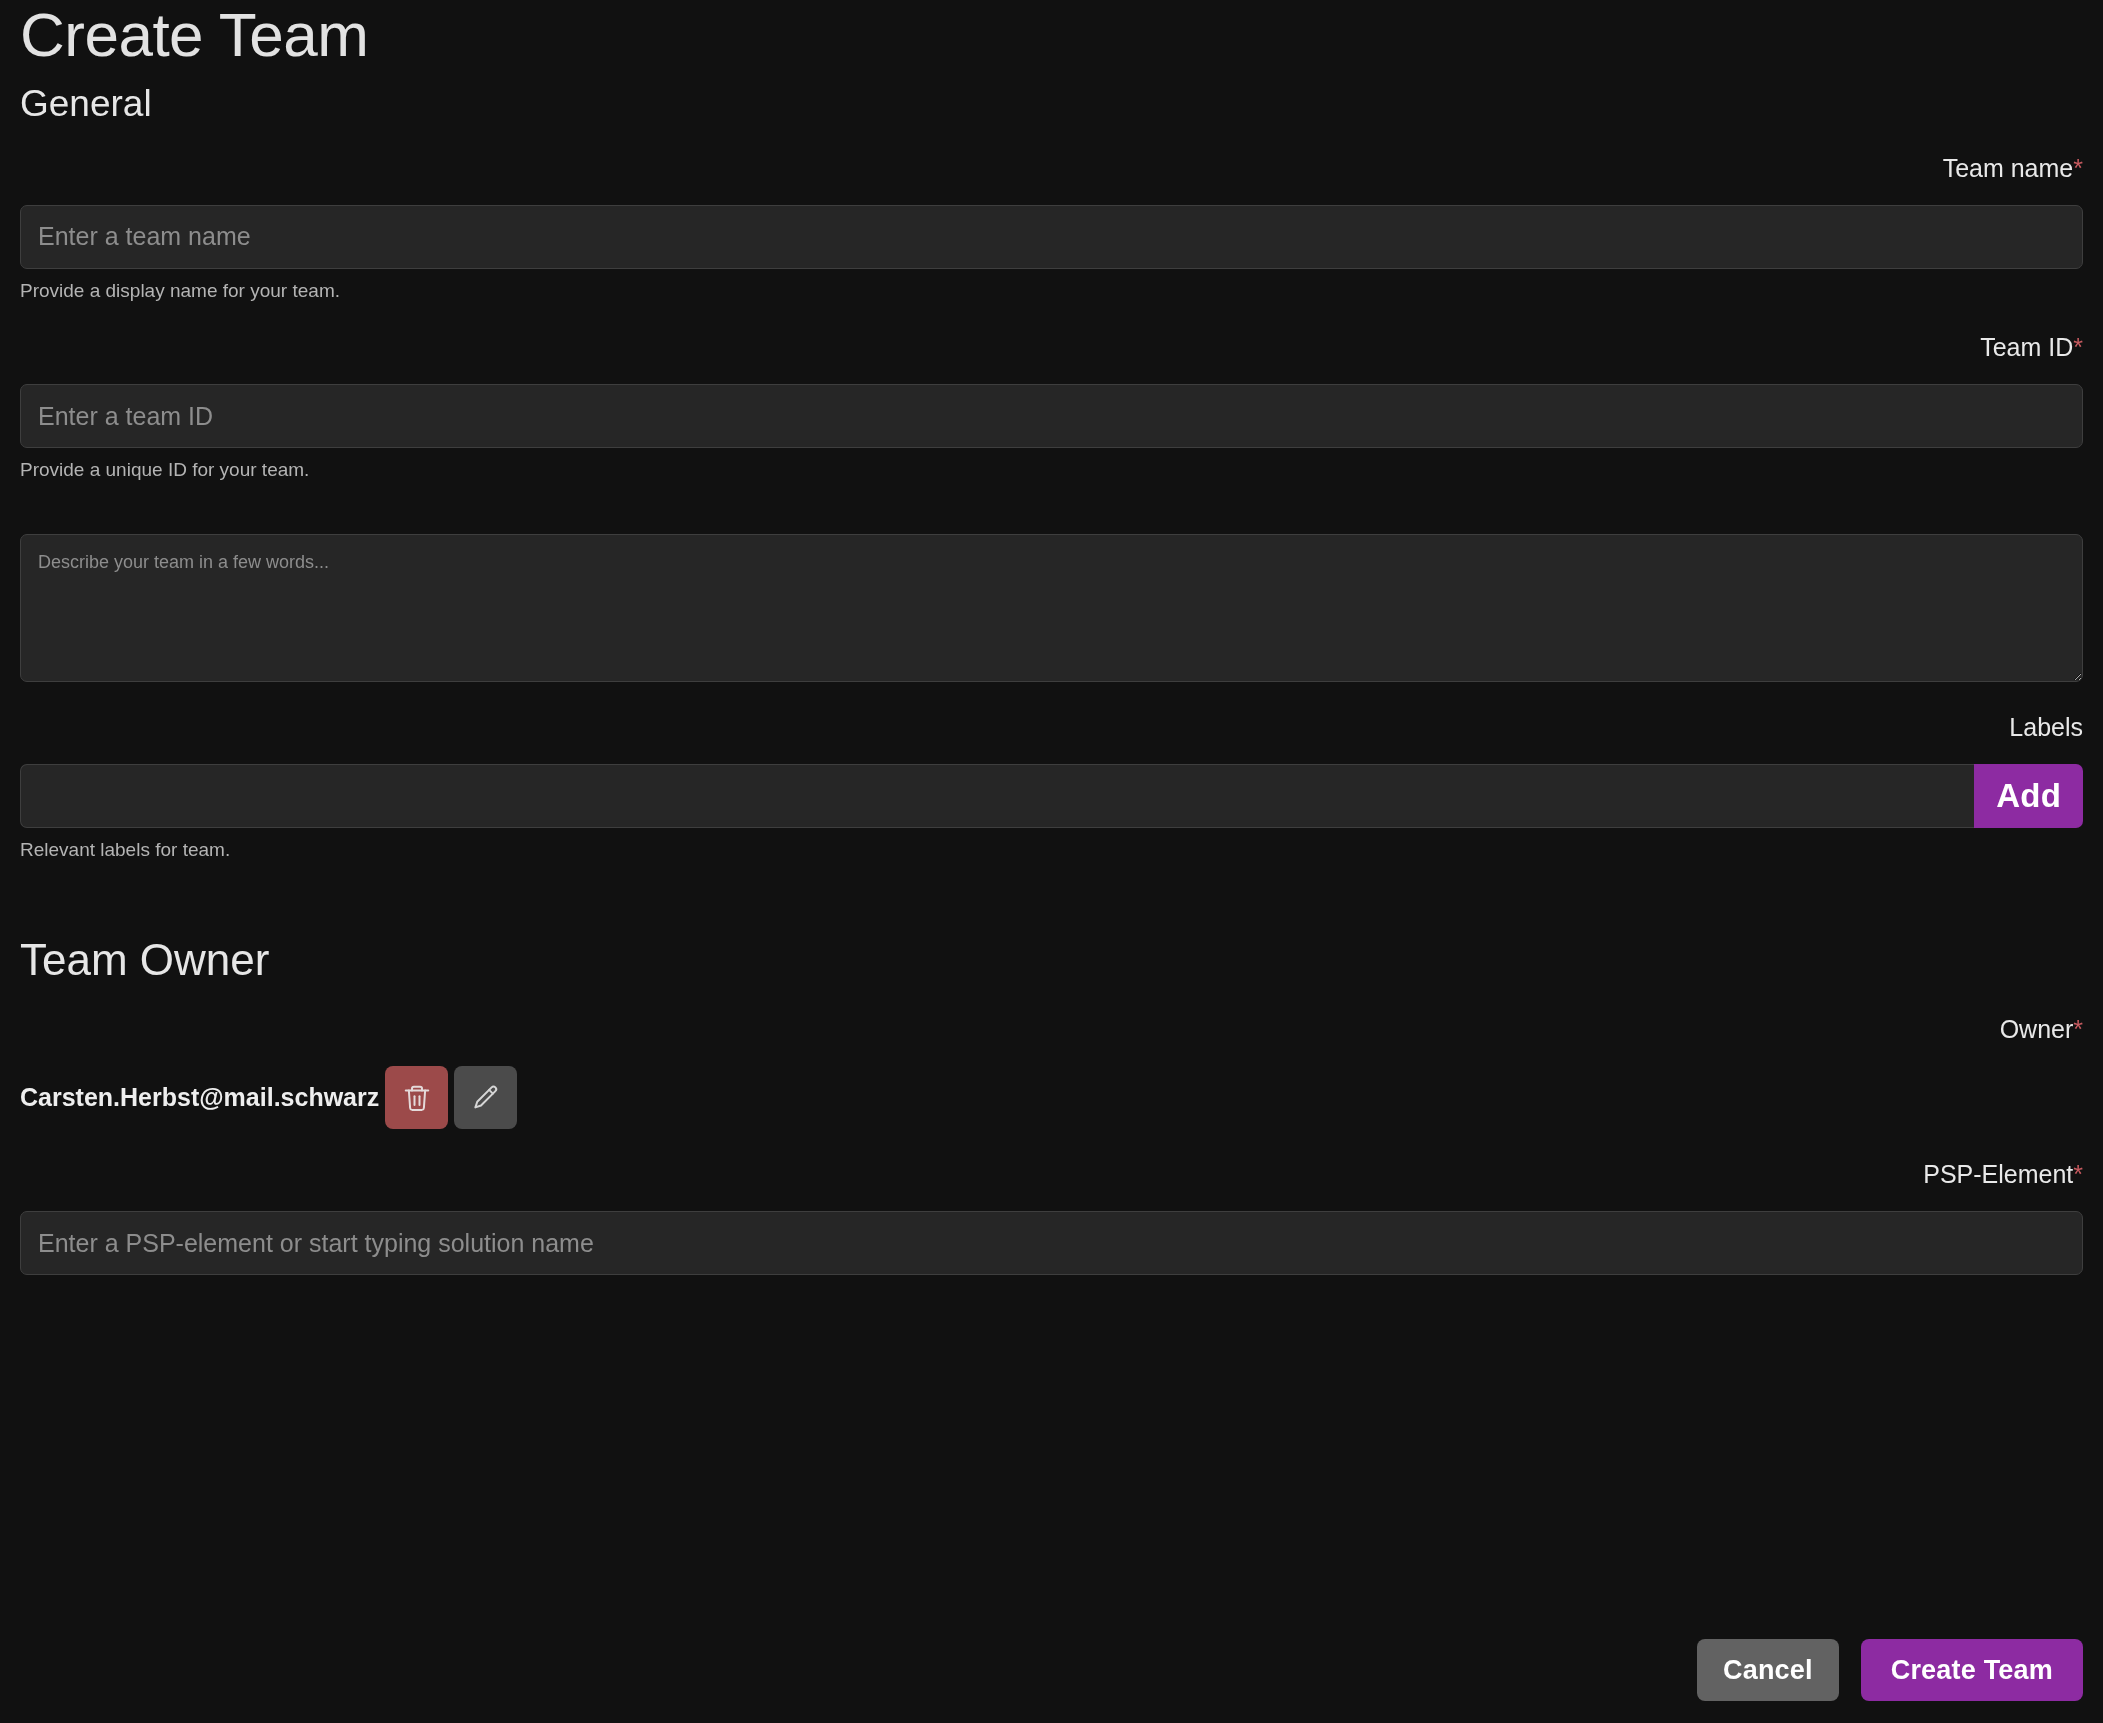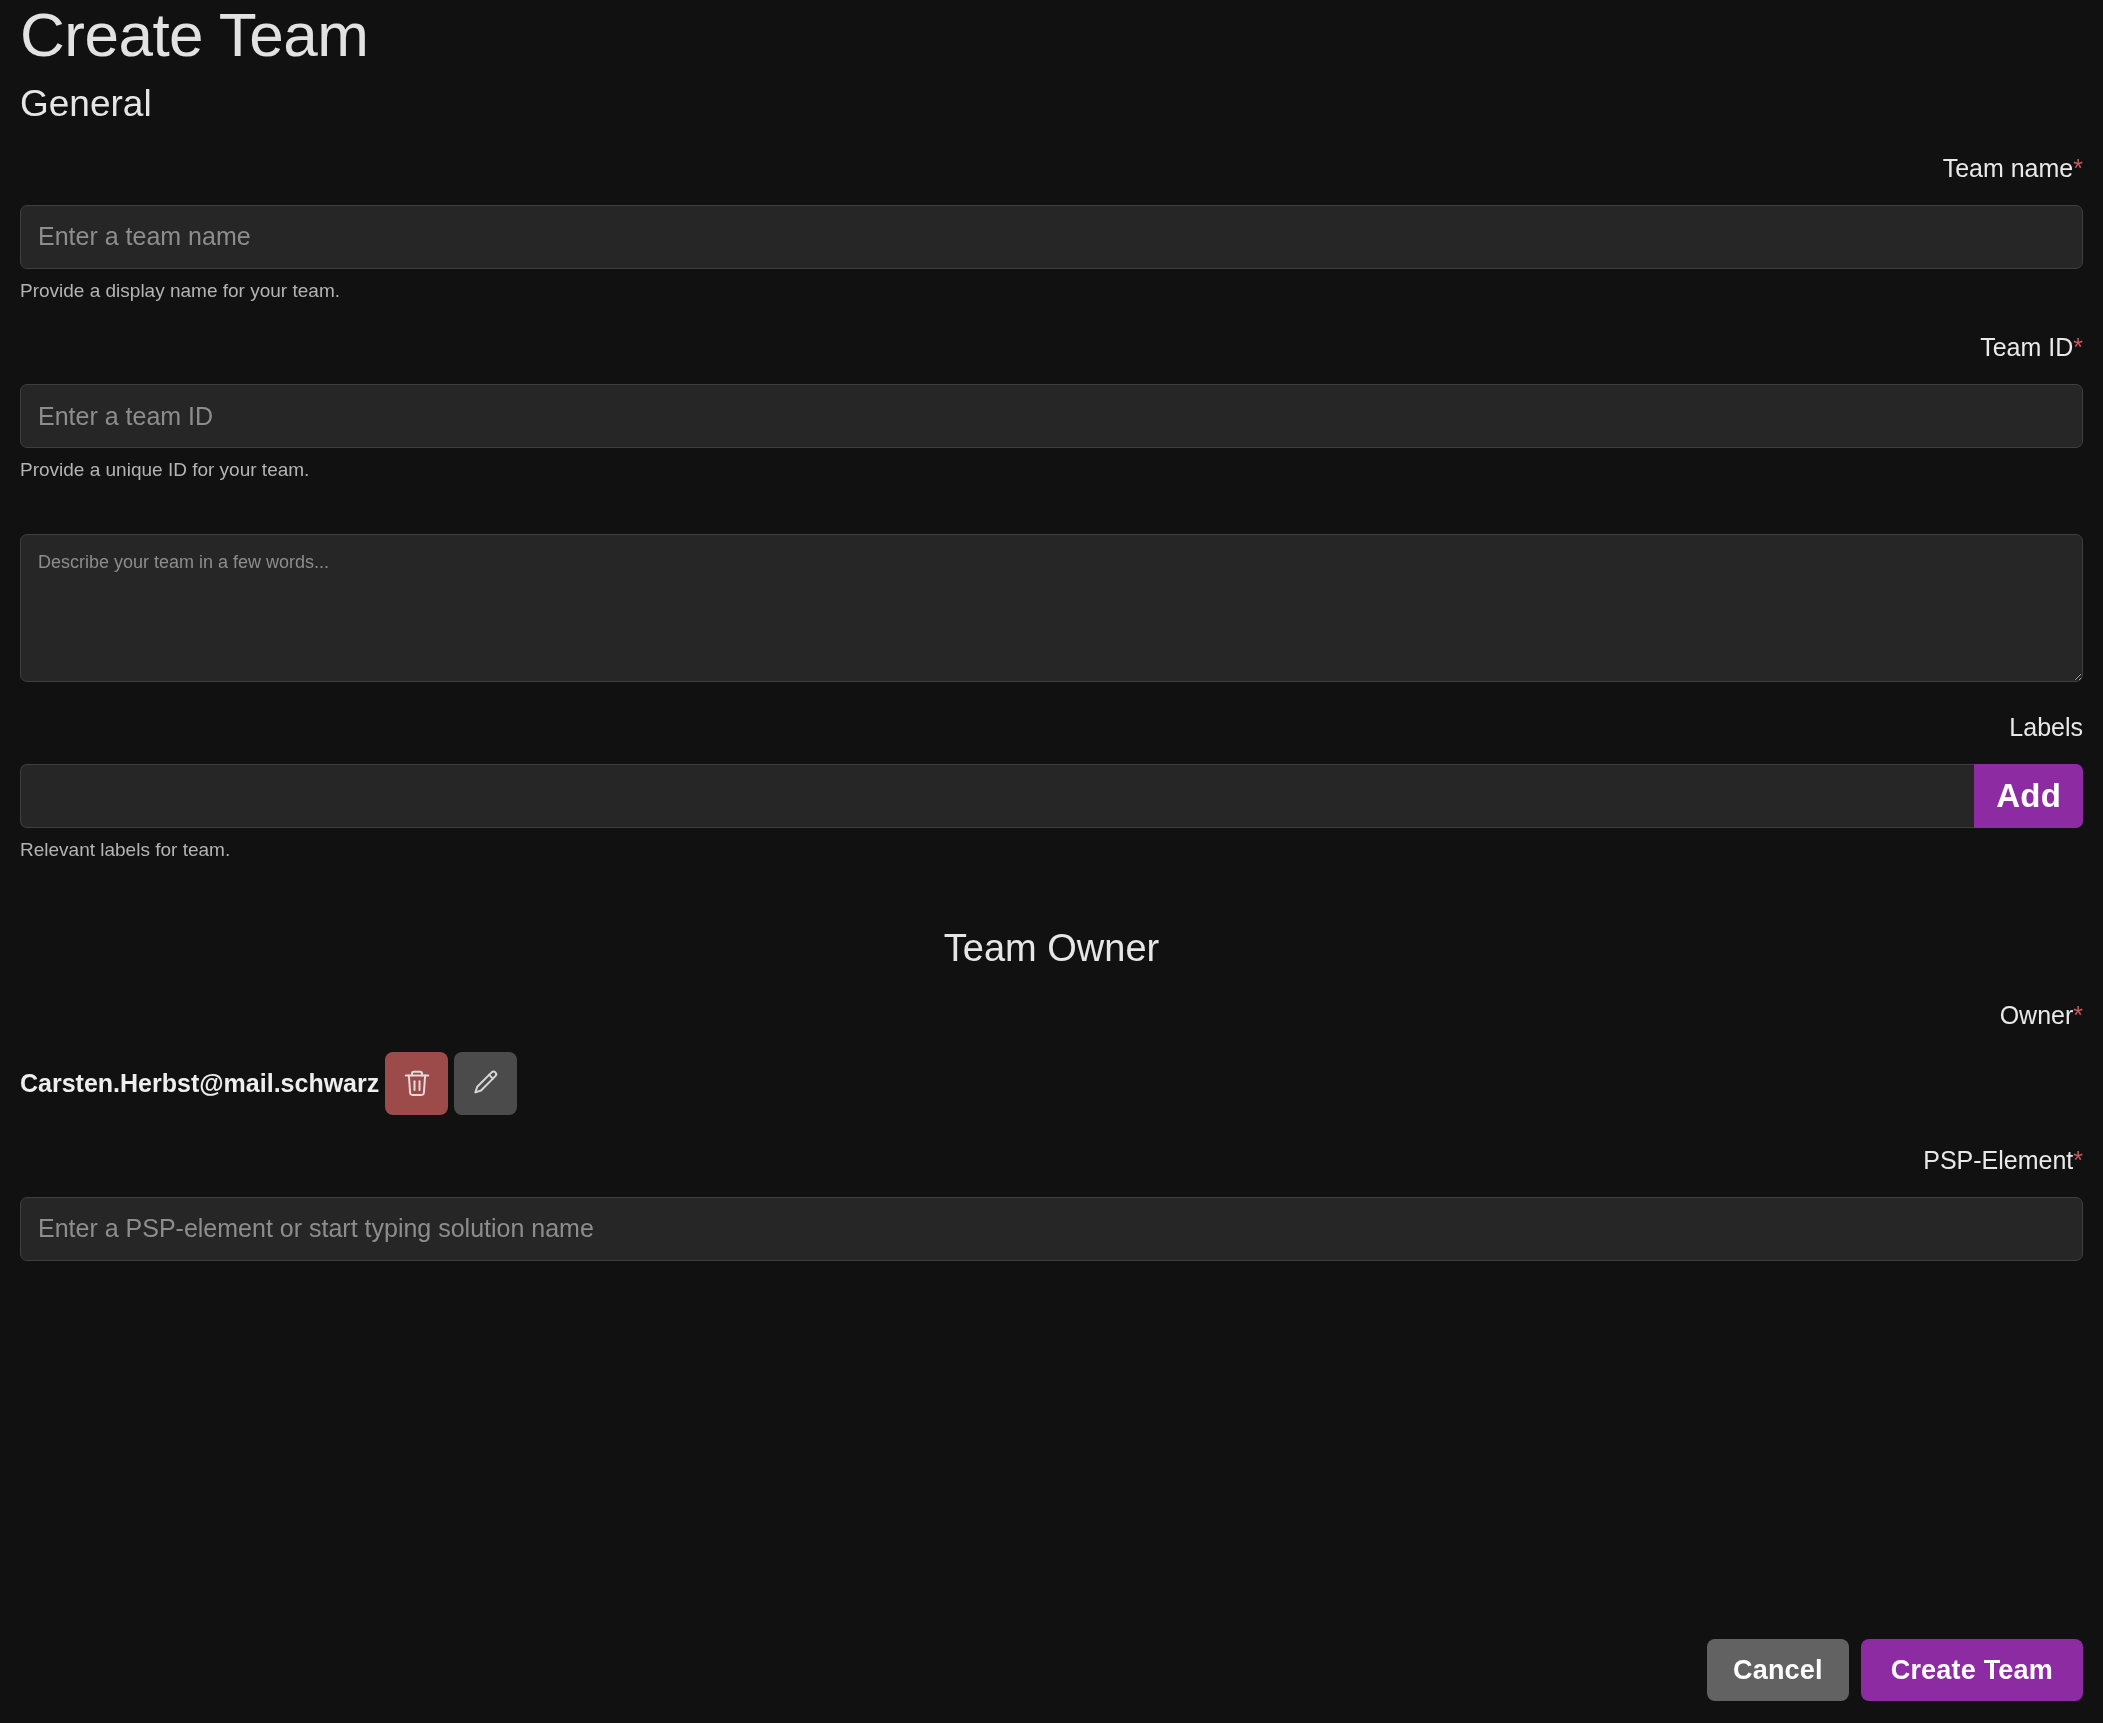--- a/index.html
+++ b/index.html
@@ -35,23 +35,22 @@
     line-height: 1.0;
   }
   .section-title {
     font-size: 37px;
     font-weight: 400;
     color: #e6e6e6;
     margin: 18px 0 0 0;
     line-height: 1.1;
   }
   .section-title.owner {
-    font-size: 38px;
-    margin-top: 4px;
-    text-align: center;
+    font-size: 44px;
+    margin-top: 12px;
   }
 
   
   .field { margin-top: 0; }
   .field-label {
     font-size: 25px;
     font-weight: 400;
     color: #e9e9e9;
     line-height: 1.2;
     display: block;
@@ -158,21 +157,21 @@
   .icon-btn.delete { background: #9c4a4a; }
   .icon-btn.edit   { background: #4b4b4b; }
   .icon-btn svg { display: block; }
 
   
   .footer {
     position: absolute;
     right: 20px;
     bottom: 22px;
     display: flex;
-    gap: 12px;
+    gap: 22px;
     align-items: center;
   }
   .btn {
     border: none;
     border-radius: 8px;
     font-family: "Liberation Sans", sans-serif;
     font-size: 27px;
     font-weight: 700;
     color: #ffffff;
     height: 62px;

